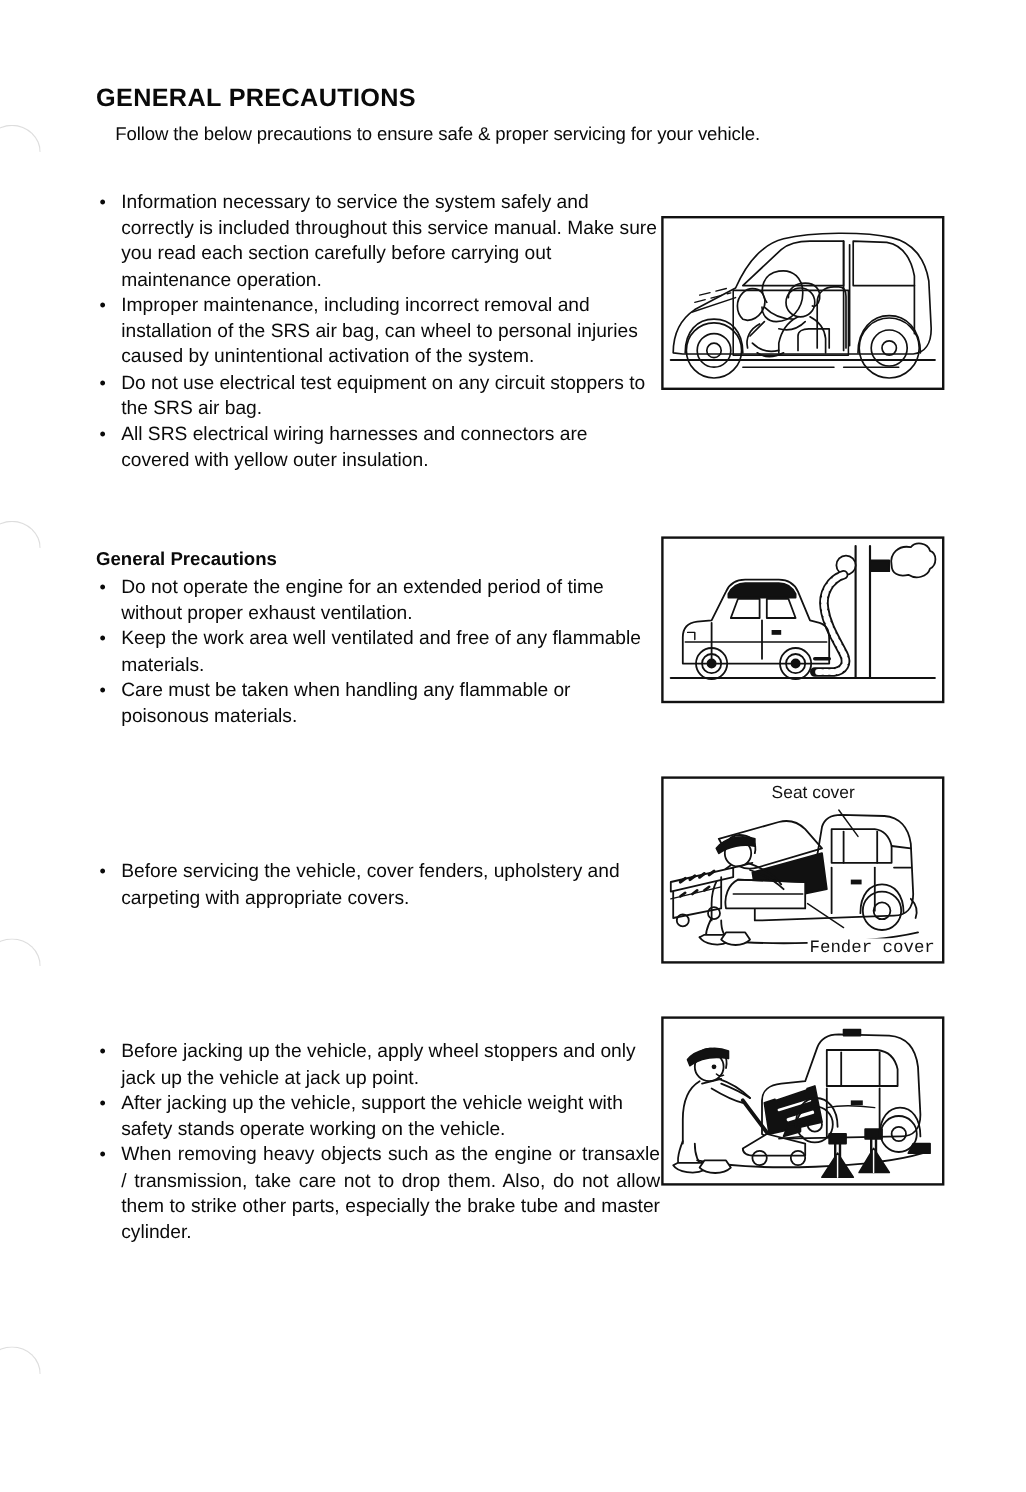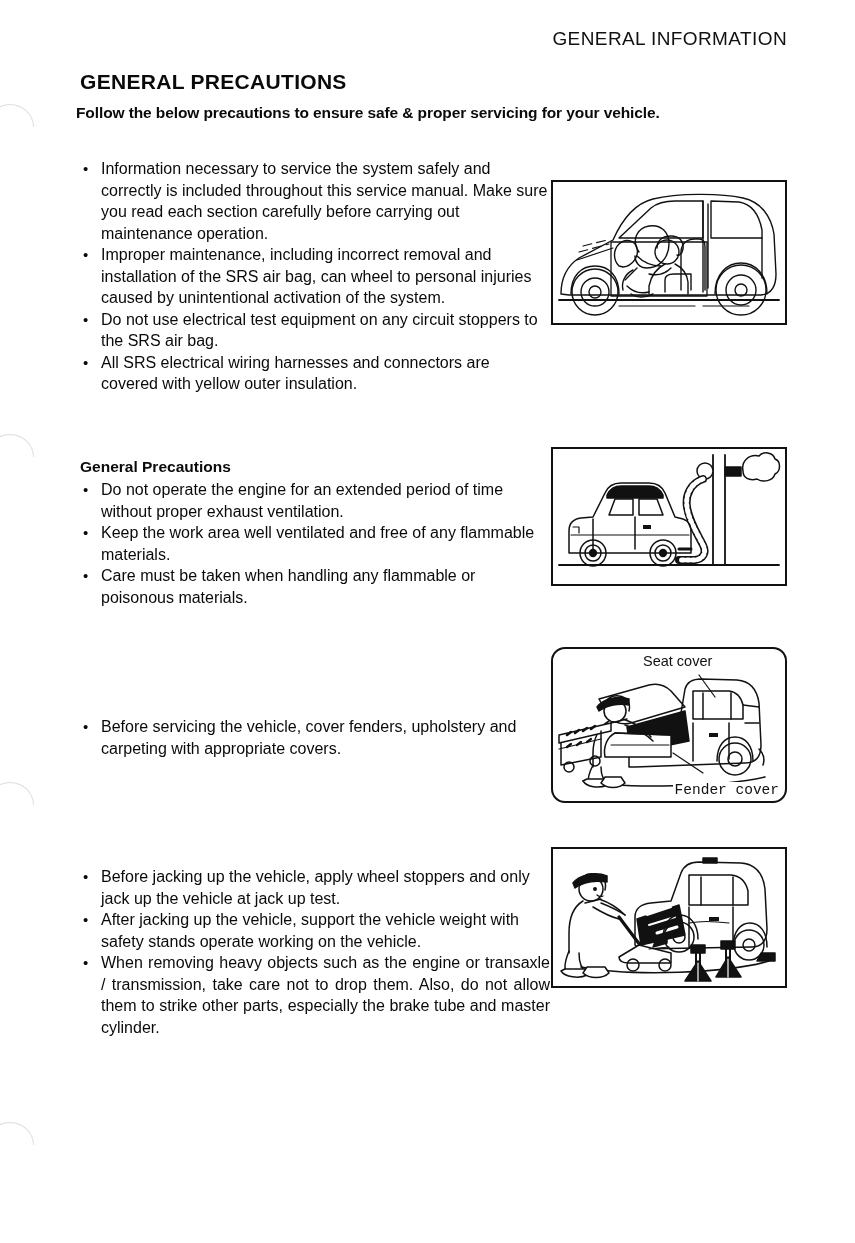--- a/index.html
+++ b/index.html
@@ -31,24 +31,24 @@
   .section-title {
     position: absolute;
     left: 80px;
     top: 70px;
     font-size: 21px;
     font-weight: bold;
     letter-spacing: 0.3px;
   }
   .lede {
     position: absolute;
-    left: 76px;
+    left: 96px;
     top: 104px;
     font-size: 15.5px;
-    font-weight: bold;
+    font-weight: normal;
     letter-spacing: -0.1px;
   }
   .sub-title {
     position: absolute;
     left: 80px;
     font-size: 15.5px;
     font-weight: bold;
   }
   #srs-heading { top: 134px; }
   #gp-heading  { top: 458px; }
@@ -90,21 +90,21 @@
   .figure {
     position: absolute;
     left: 551px;
     width: 232px;
     border: 2px solid #111;
     background: #ffffff;
     box-sizing: content-box;
   }
   #fig-airbag  { top: 180px;  height: 141px; }
   #fig-exhaust { top: 447px;  height: 135px; }
-  #fig-covers  { top: 647px;  height: 152px; border-radius: 14px; }
+  #fig-covers  { top: 647px;  height: 152px; }
   #fig-jack    { top: 847px;  height: 137px; }
 
   .figure svg { display: block; width: 100%; height: 100%; }
 
   .fig-label {
     position: absolute;
     font-size: 14.5px;
     color: #111;
     white-space: nowrap;
     background: #fff;
@@ -143,21 +143,20 @@
 </head>
 <body>
 
 <div class="page">
 
   <div class="margin-arc" id="arc-1"></div>
   <div class="margin-arc" id="arc-2"></div>
   <div class="margin-arc" id="arc-3"></div>
   <div class="margin-arc" id="arc-4"></div>
 
-  <div class="running-header">GENERAL INFORMATION</div>
 
   <div class="section-title">GENERAL PRECAUTIONS</div>
 
   <div class="lede">Follow the below precautions to ensure safe &amp; proper servicing for your vehicle.</div>
 
 
   <ul class="bullets" id="srs-list">
     <li>
       <span class="bullet-dot">•</span>
       <span class="bullet-text">Information necessary to service the system safely and correctly is included throughout this service manual. Make sure you read each section carefully before carrying out maintenance operation.</span>
@@ -196,21 +195,21 @@
   <ul class="bullets" id="cover-list">
     <li>
       <span class="bullet-dot">•</span>
       <span class="bullet-text">Before servicing the vehicle, cover fenders, upholstery and carpeting with appropriate covers.</span>
     </li>
   </ul>
 
   <ul class="bullets" id="jack-list">
     <li>
       <span class="bullet-dot">•</span>
-      <span class="bullet-text">Before jacking up the vehicle, apply wheel stoppers and only jack up the vehicle at jack up test.</span>
+      <span class="bullet-text">Before jacking up the vehicle, apply wheel stoppers and only jack up the vehicle at jack up point.</span>
     </li>
     <li>
       <span class="bullet-dot">•</span>
       <span class="bullet-text">After jacking up the vehicle, support the vehicle weight with safety stands operate working on the vehicle.</span>
     </li>
     <li class="justify-last">
       <span class="bullet-dot">•</span>
       <span class="bullet-text">When removing heavy objects such as the engine or transaxle / transmission, take care not to drop them. Also, do not allow them to strike other parts, especially the brake tube and master cylinder.</span>
     </li>
   </ul>

